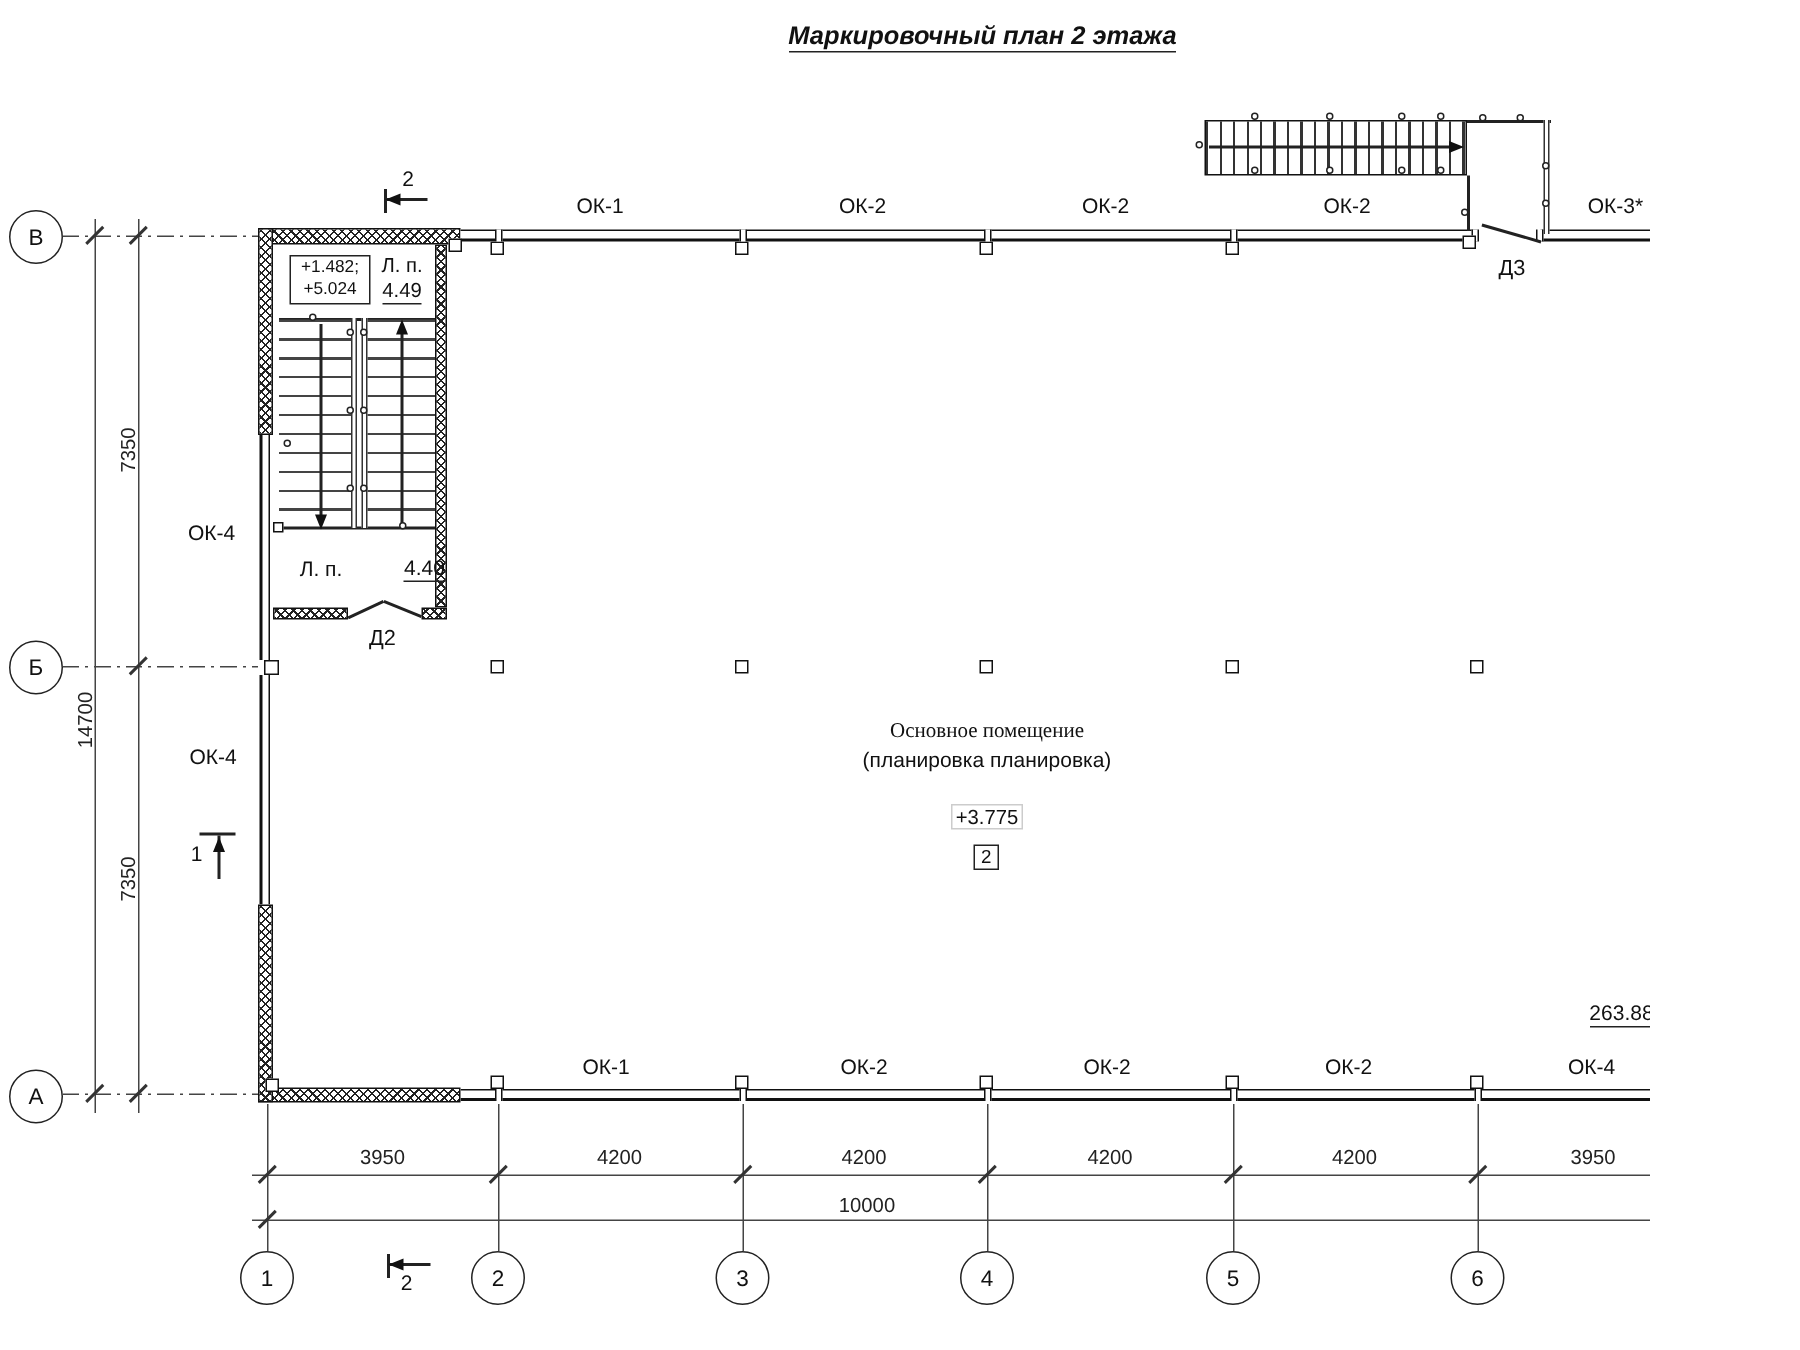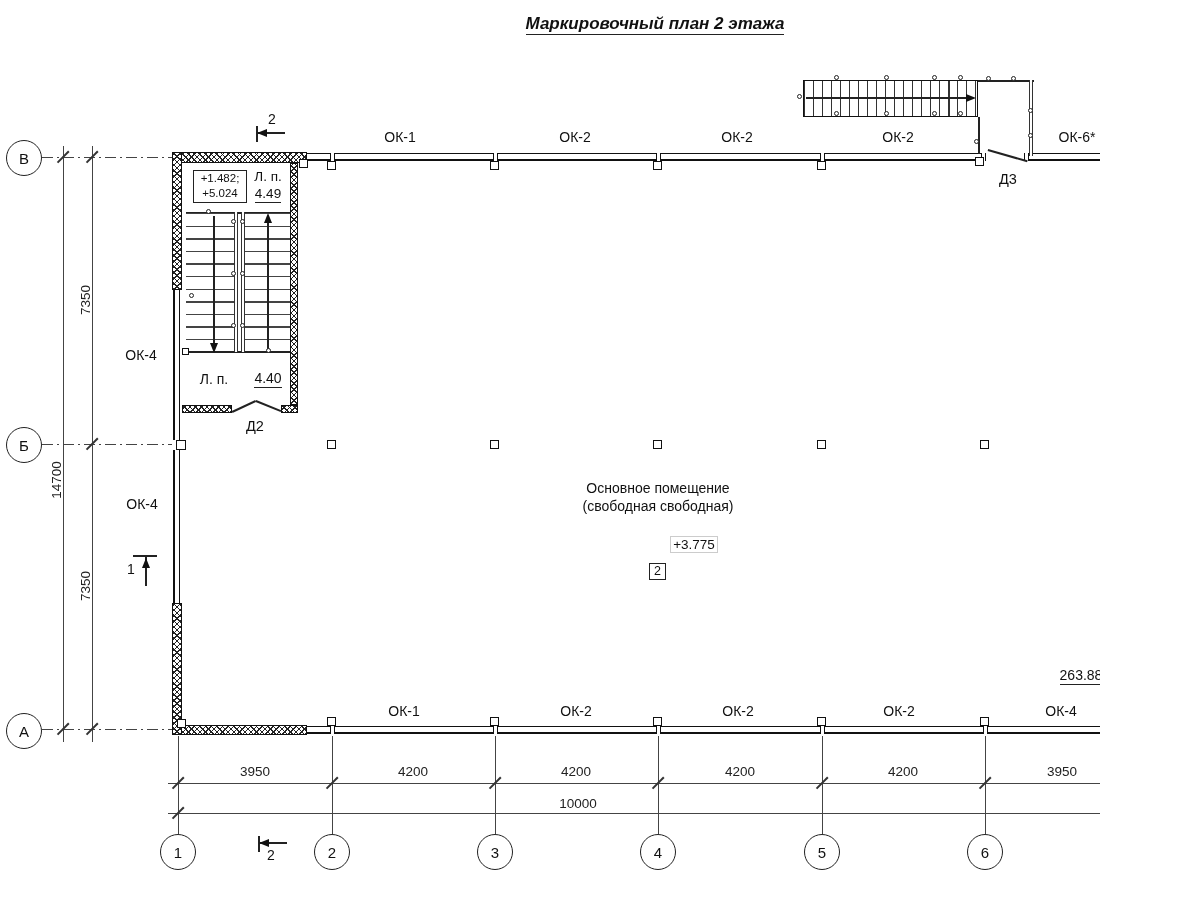--- a/index.html
+++ b/index.html
@@ -152,21 +152,21 @@
   <div class="post" style="left:240px;top:323px;"></div>
   <div class="post" style="left:266px;top:348px;"></div>
 
   <div class="box" style="left:193px;top:170px;width:54px;height:33px;font-size:11.5px;line-height:15px;">
     <div>+1.482;</div>
     <div>+5.024</div>
   </div>
   <div class="lbl" style="left:249px;top:169px;width:38px;font-size:13.5px;">Л. п.</div>
   <div class="lbl" style="left:249px;top:186px;width:38px;font-size:13.5px;"><span class="u">4.49</span></div>
   <div class="lbl" style="left:194px;top:371px;width:40px;">Л. п.</div>
-  <div class="lbl" style="left:247px;top:370px;width:42px;"><span class="u">4.40</span></div>
+  <div class="lbl" style="left:262px;top:370px;width:42px;"><span class="u">4.40</span></div>
   <div class="lbl" style="left:238px;top:418px;width:34px;font-size:14.5px;">Д2</div>
 
   <div class="rungs" style="left:803px;top:80px;width:175px;height:37px;"></div>
   <div class="hl" style="left:806px;top:97px;width:163px;height:1.5px;"></div>
   <div class="tri-right" style="left:966px;top:94px;"></div>
   <div class="post" style="left:797px;top:94px;"></div>
   <div class="post" style="left:834px;top:75px;"></div>
   <div class="post" style="left:884px;top:75px;"></div>
   <div class="post" style="left:932px;top:75px;"></div>
   <div class="post" style="left:958px;top:75px;"></div>
@@ -216,32 +216,32 @@
   <div class="col-sq" style="left:1124px;top:155px;width:10px;height:10px;"></div>
   <div class="col-sq" style="left:177px;top:719px;"></div>
   <div class="col-sq" style="left:1124px;top:722px;width:10px;height:10px;"></div>
   <div class="col-sq" style="left:299px;top:159px;"></div>
   <div class="col-sq" style="left:182px;top:348px;width:7px;height:7px;"></div>
 
   <div class="lbl" style="left:368px;top:129px;width:64px;">ОК-1</div>
   <div class="lbl" style="left:543px;top:129px;width:64px;">ОК-2</div>
   <div class="lbl" style="left:705px;top:129px;width:64px;">ОК-2</div>
   <div class="lbl" style="left:866px;top:129px;width:64px;">ОК-2</div>
-  <div class="lbl" style="left:1045px;top:129px;width:64px;">ОК-6*</div>
+  <div class="lbl" style="left:1045px;top:129px;width:64px;">ОК-3*</div>
   <div class="lbl" style="left:372px;top:703px;width:64px;">ОК-1</div>
   <div class="lbl" style="left:544px;top:703px;width:64px;">ОК-2</div>
   <div class="lbl" style="left:706px;top:703px;width:64px;">ОК-2</div>
   <div class="lbl" style="left:867px;top:703px;width:64px;">ОК-2</div>
   <div class="lbl" style="left:1029px;top:703px;width:64px;">ОК-4</div>
   <div class="lbl" style="left:117px;top:347px;width:48px;">ОК-4</div>
   <div class="lbl" style="left:118px;top:496px;width:48px;">ОК-4</div>
 
-  <div class="lbl" style="left:498px;top:480px;width:320px;">Основное помещение</div>
-  <div class="lbl" style="left:498px;top:498px;width:320px;">(свободная свободная)</div>
-  <div class="box" style="left:634px;top:536px;width:48px;height:17px;border-color:#ccc;font-size:13.5px;line-height:16px;margin-left:36px;">+3.775</div>
+  <div class="lbl" style="left:498px;top:480px;width:320px;font-family:Liberation Serif, serif;">Основное помещение</div>
+  <div class="lbl" style="left:498px;top:498px;width:320px;">(планировка планировка)</div>
+  <div class="box" style="left:634px;top:536px;width:48px;height:17px;border-color:#ccc;font-size:13.5px;line-height:16px;">+3.775</div>
   <div class="box" style="left:649px;top:563px;width:17px;height:17px;border-width:1.5px;font-size:12.5px;line-height:14px;">2</div>
   <div class="lbl" style="left:1051px;top:667px;width:60px;"><span class="u">263.88</span></div>
 
   <div class="vl" style="left:256px;top:126px;width:1.5px;height:16px;"></div>
   <div class="hl" style="left:258px;top:132px;width:27px;height:1.5px;"></div>
   <div class="tri-left" style="left:257px;top:129px;"></div>
   <div class="lbl" style="left:264px;top:111px;width:16px;">2</div>
 
   <div class="vl" style="left:258px;top:836px;width:1.5px;height:16px;"></div>
   <div class="hl" style="left:260px;top:842px;width:27px;height:1.5px;"></div>

